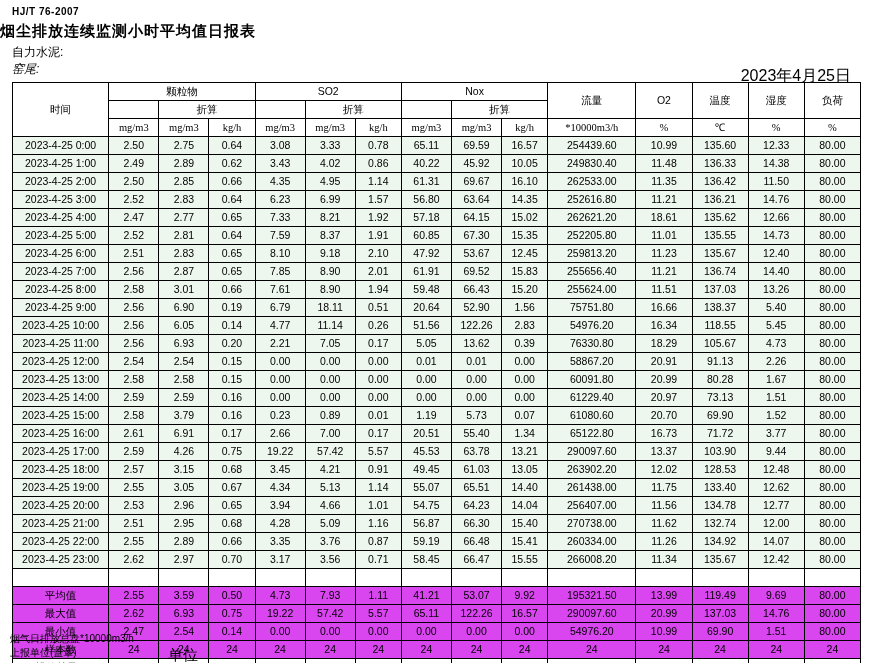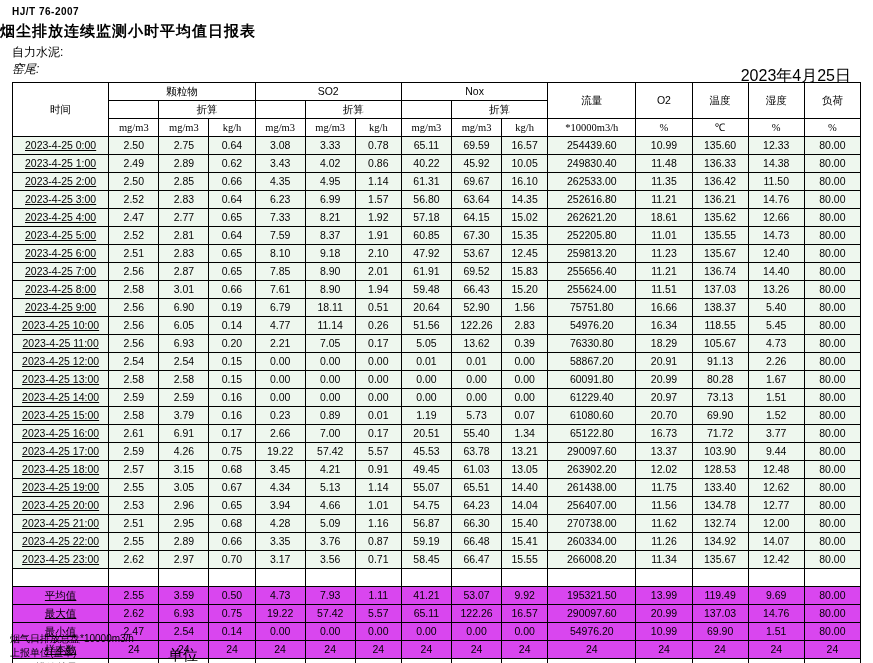--- a/index.html
+++ b/index.html
@@ -44,21 +44,20 @@
     height:17px;
     line-height:17px;
     white-space:nowrap;
     overflow:hidden;
   }
   .grp{height:18px;line-height:18px;}
   .hdr-row td{height:17px;line-height:17px;font-family:Liberation Serif, serif;}
   td.time{
     text-align:center;
     font-size:10.5px;
-    text-decoration:underline;
   }
   .data-row td{background:#eef7ee;}
   .blank-row td{height:13px;line-height:13px;background:#ffffff;}
   .sum-row td{background:#d946ef;}
   .footer{
     position:absolute;left:10px;font-size:10px;
   }
   .f1{top:632px;}
   .f2{top:646px;}
   .f-unit{position:absolute;left:168px;top:646px;font-size:15px;}

